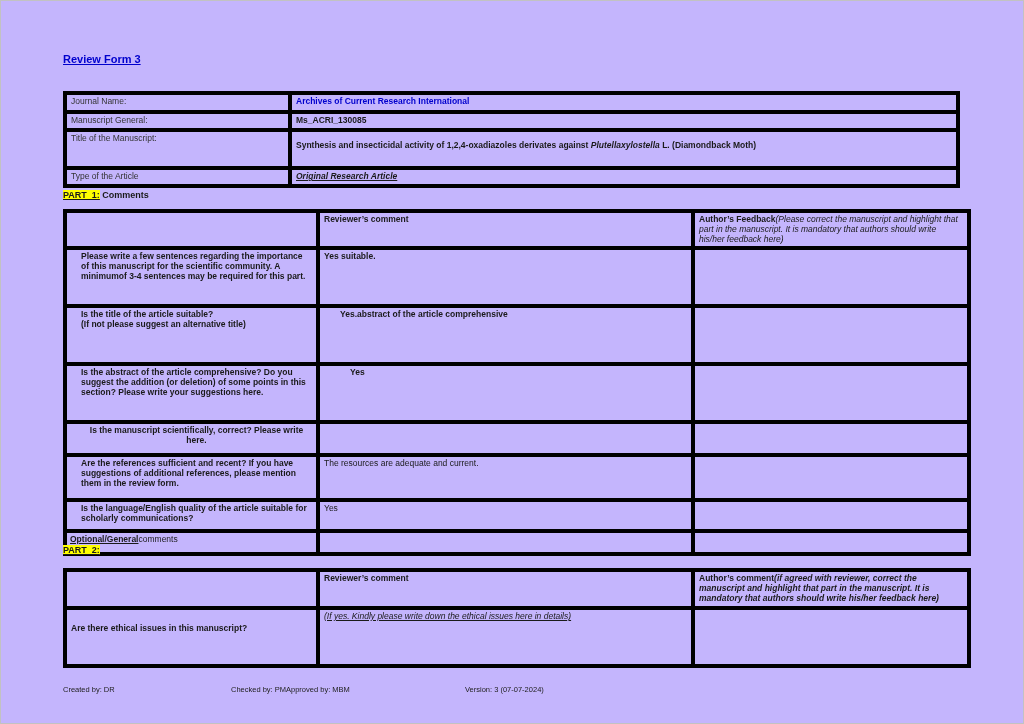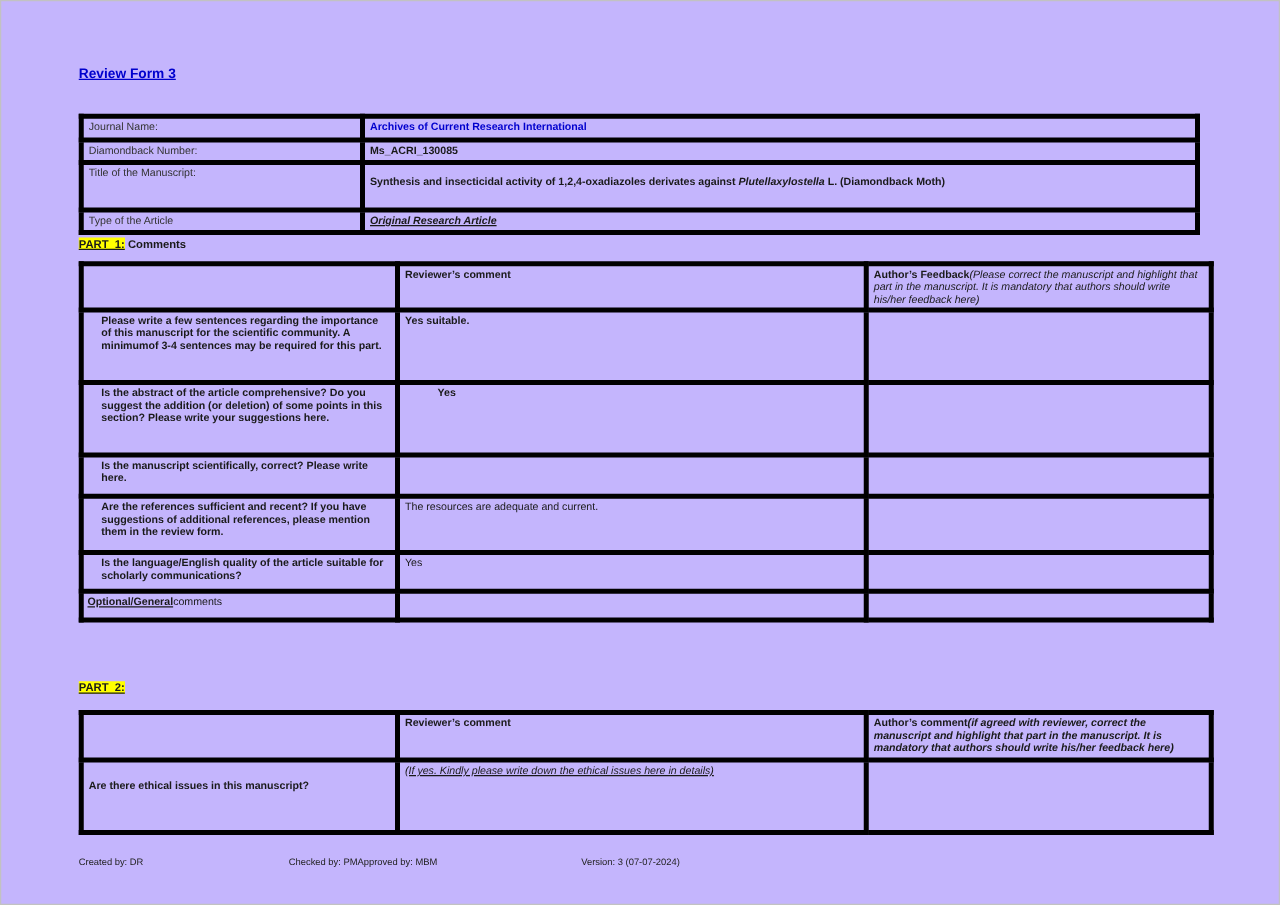--- a/index.html
+++ b/index.html
@@ -35,21 +35,21 @@
   .main-table .c1{width:253px;}
   .main-table .c2{width:375px;}
   .main-table .c3{width:276px;}
   .part1-table{top:208px;}
   .part2-table{top:567px;}
 
   .part1-table tr.hdr td{height:28px;}
   .part1-table tr.r0 td{height:52px;}
   .part1-table tr.r1 td{height:52px;}
   .part1-table tr.r2 td{height:52px;}
-  .part1-table tr.r3 td{height:27px;}
+  .part1-table tr.r3 td{height:27px;text-align:center;}
   .part1-table tr.r4 td{height:39px;}
   .part1-table tr.r5 td{height:25px;}
   .part1-table tr.r6 td{height:17px;}
   .part2-table tr.hdr td{height:32px;}
   .part2-table tr.r0 td{height:40px;}
 
   .q{padding-left:14px;}
   .q.opt{padding-left:3px;}
   .note{font-style:italic;font-weight:normal;}
   .note2{font-style:italic;font-weight:bold;}
@@ -74,21 +74,21 @@
     <colgroup>
         <col class="ic1">
         <col class="ic2">
       </colgroup>
     <tbody>
       <tr class="ir0">
         <td class="lbl">Journal Name:</td>
         <td><span class="journal">Archives of Current Research International</span></td>
       </tr>
       <tr class="ir1">
-        <td class="lbl">Diamondback Number:</td>
+        <td class="lbl">Manuscript General:</td>
         <td><span class="b">Ms_ACRI_130085</span></td>
       </tr>
       <tr class="ir2">
         <td class="lbl">Title of the Manuscript:</td>
         <td class="title-val"><span class="b">Synthesis and insecticidal activity of 1,2,4-oxadiazoles derivates against </span><span class="b i">Plutellaxylostella</span><span class="b"> L. (Diamondback Moth)</span></td>
       </tr>
       <tr class="ir3">
         <td class="lbl">Type of the Article</td>
         <td><span class="b i u">Original Research Article</span></td>
       </tr>
@@ -111,20 +111,26 @@
         <td><span class="b">Reviewer’s comment</span></td>
         <td><span class="b">Author’s Feedback</span><span class="note">(Please correct the manuscript and highlight that part in the manuscript. It is mandatory that authors should write his/her feedback here)</span></td>
       </tr>
 
       <tr class="r0">
         <td class="q"><span class="b pre">Please write a few sentences regarding the importance of this manuscript for the scientific community. A minimumof 3-4 sentences may be required for this part.</span></td>
         <td><span class="b">Yes suitable.</span></td>
         <td></td>
       </tr>
 
+      <tr class="r1">
+        <td class="q"><span class="b pre">Is the title of the article suitable?
+(If not please suggest an alternative title)</span></td>
+        <td class="ind1"><span class="b">Yes.abstract of the article comprehensive</span></td>
+        <td></td>
+      </tr>
 
       <tr class="r2">
         <td class="q"><span class="b pre">Is the abstract of the article comprehensive? Do you suggest the addition (or deletion) of some points in this section? Please write your suggestions here.</span></td>
         <td class="ind2"><span class="b">Yes</span></td>
         <td></td>
       </tr>
 
       <tr class="r3">
         <td class="q"><span class="b pre">Is the manuscript scientifically, correct? Please write here.</span></td>
         <td><span></span></td>

